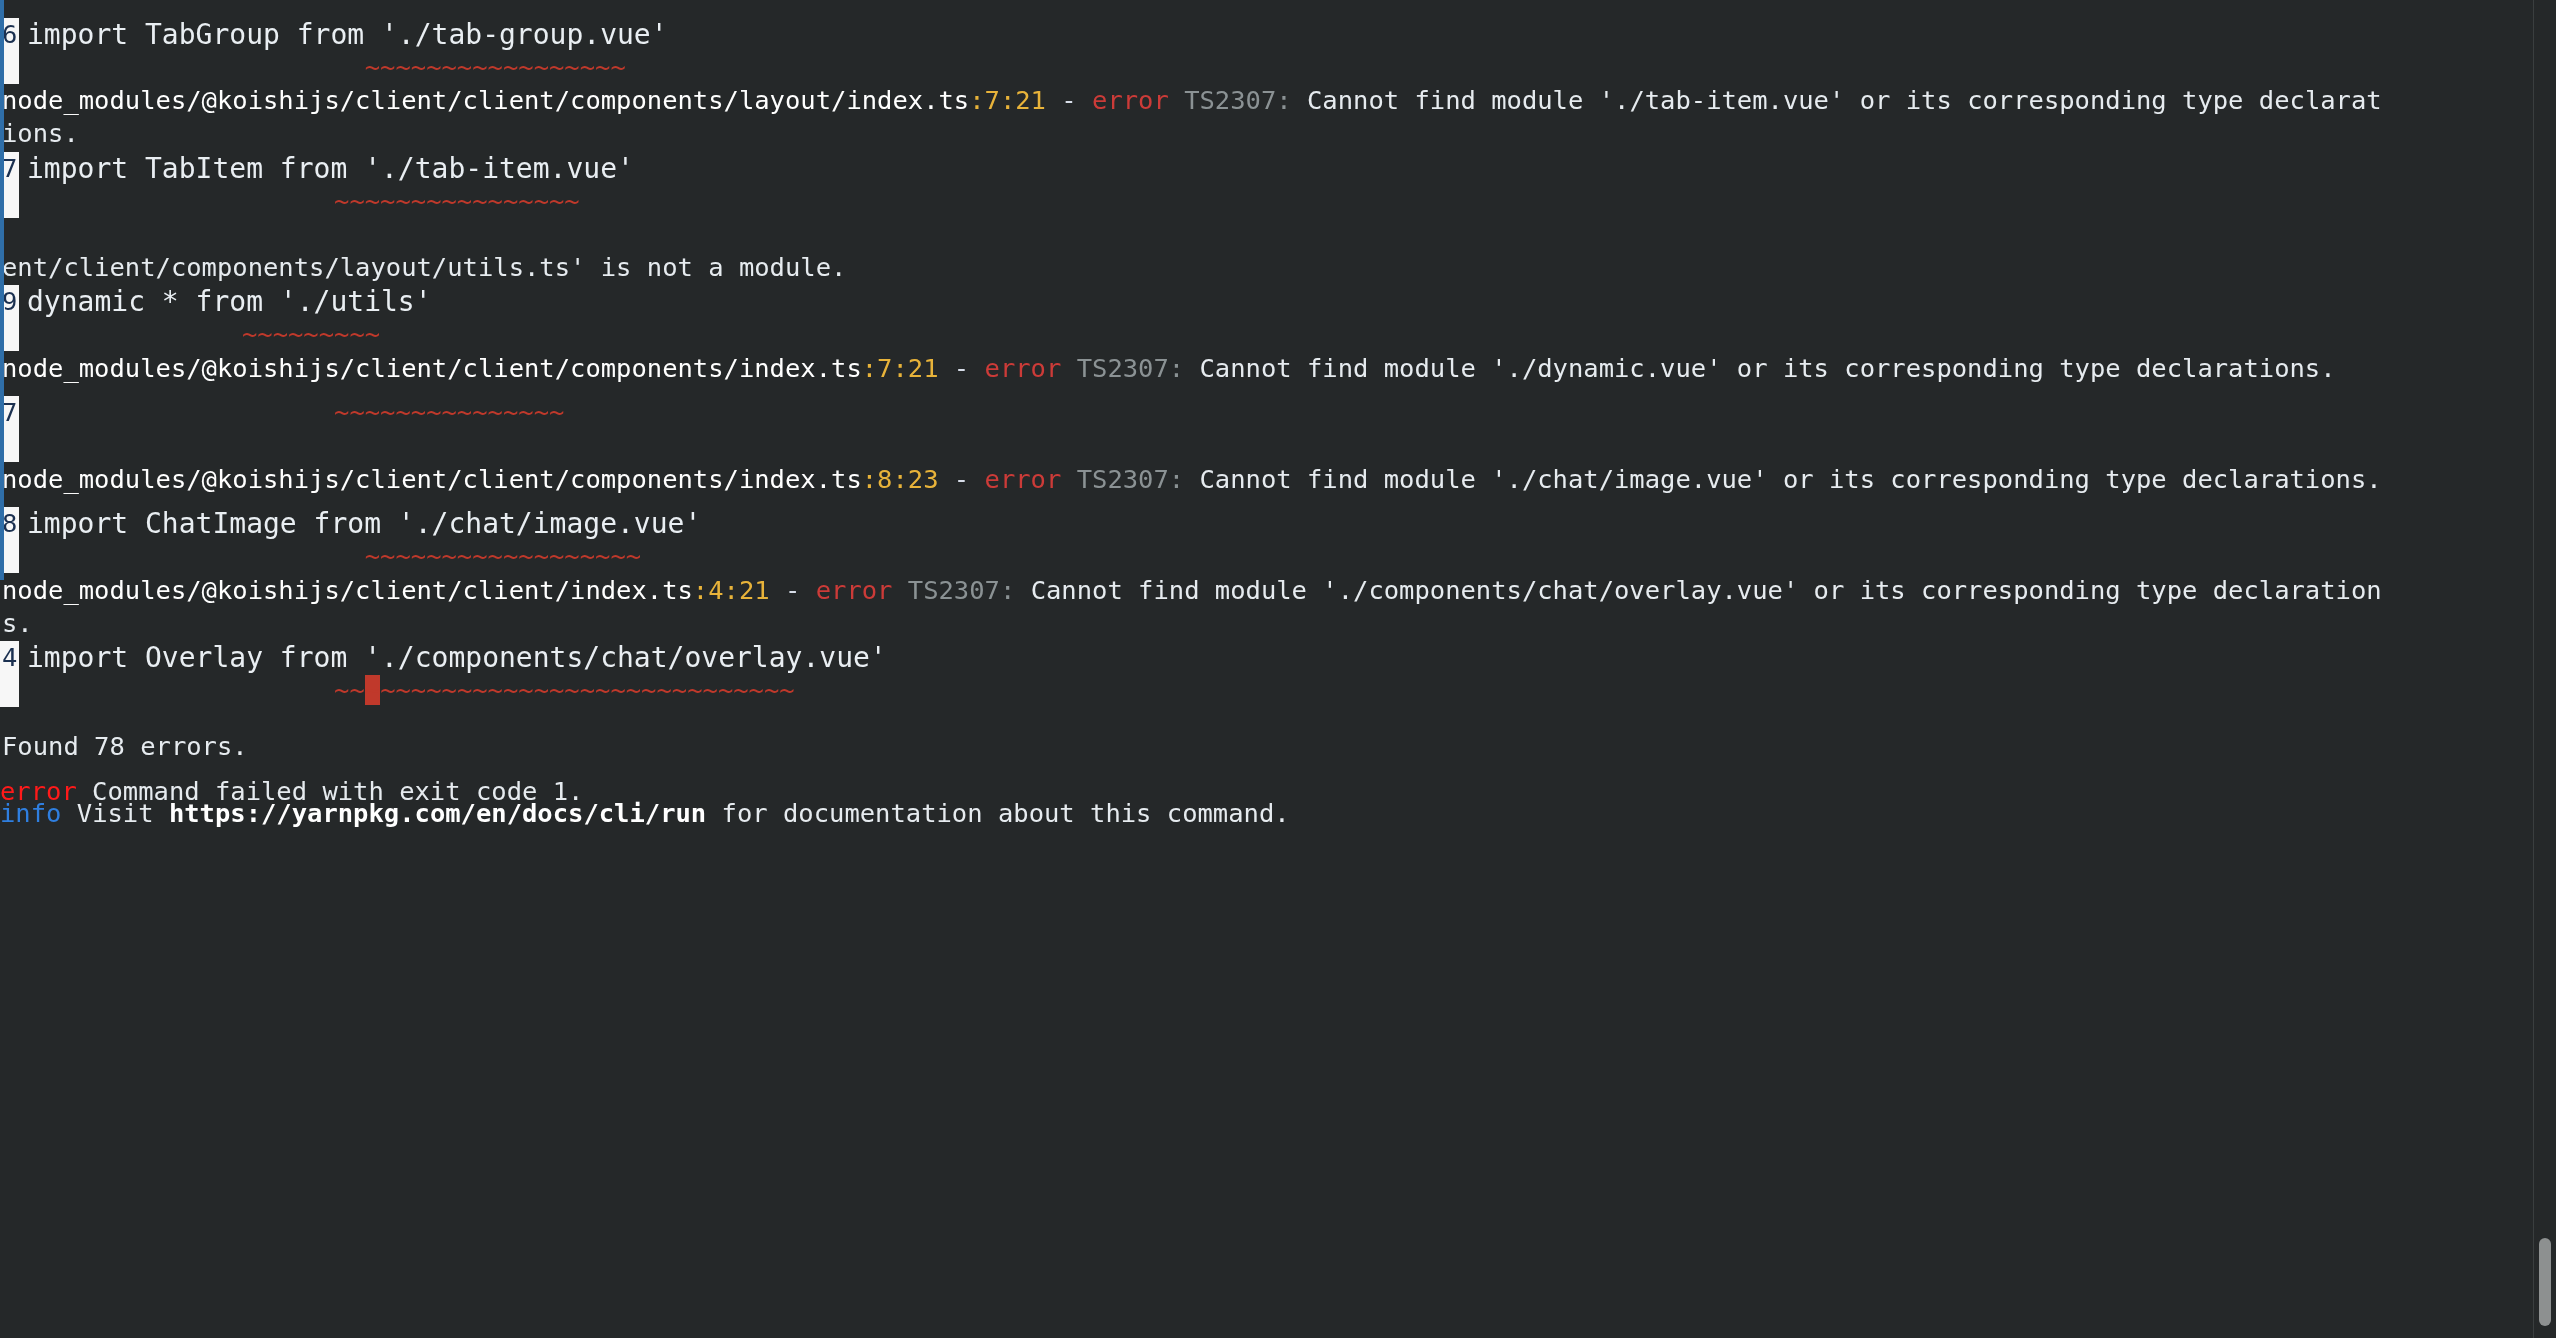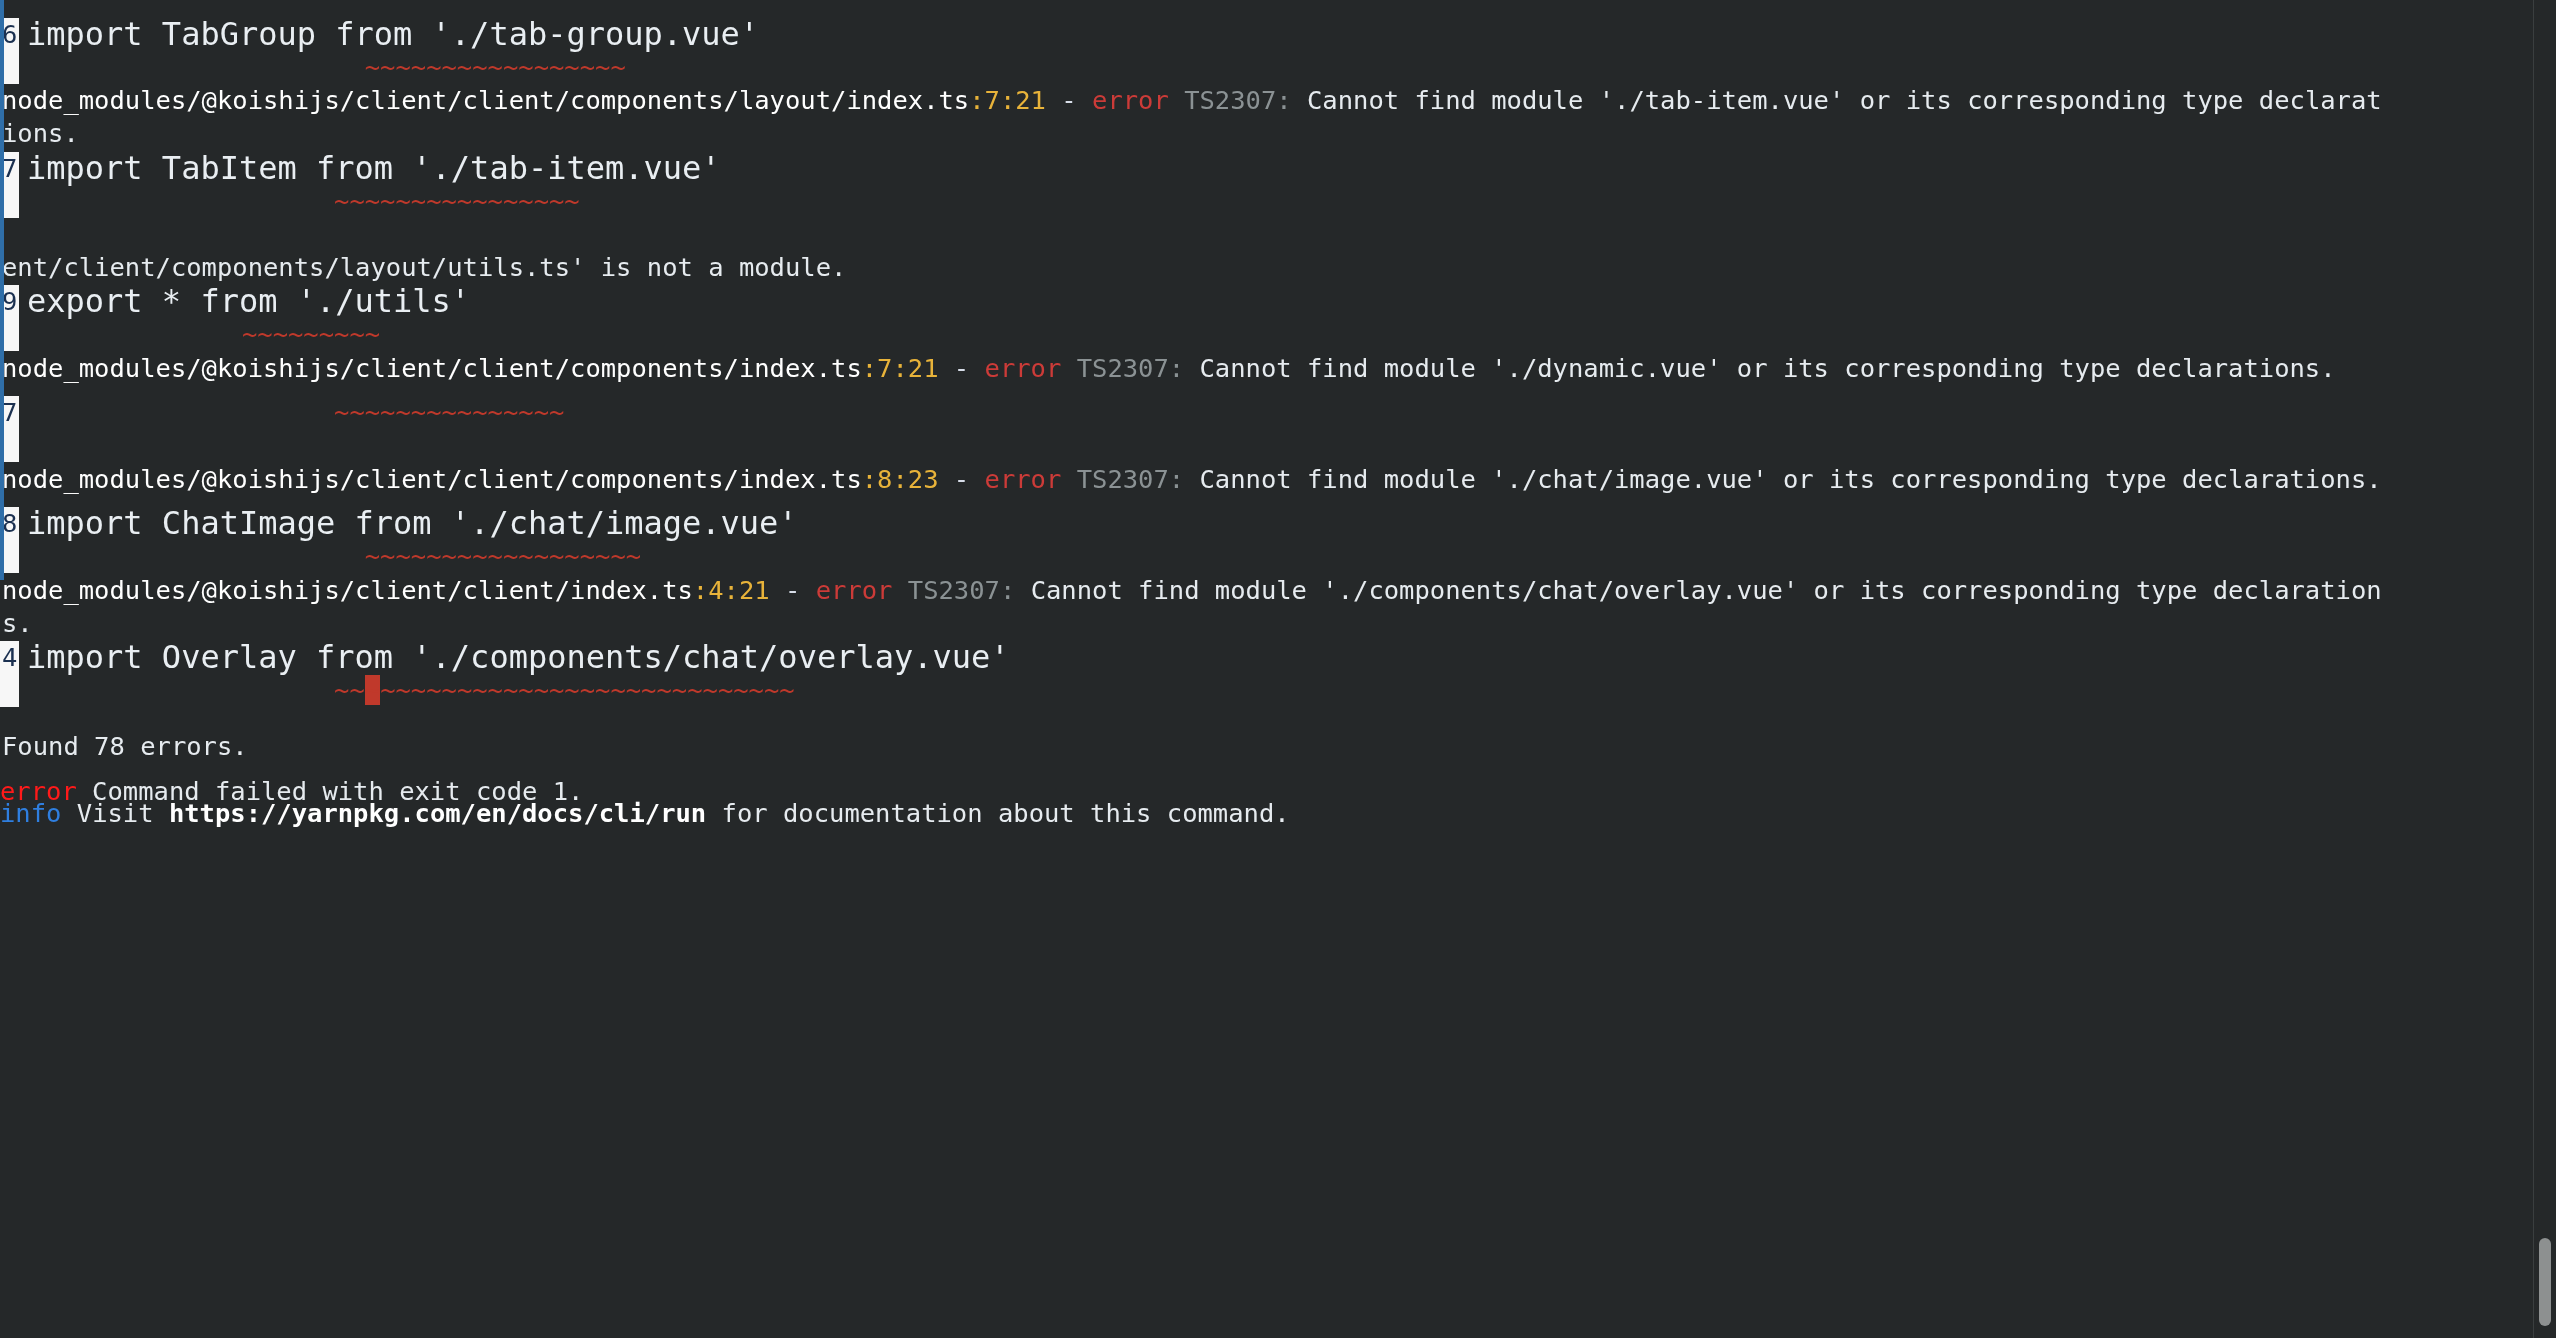--- a/index.html
+++ b/index.html
@@ -116,21 +116,21 @@
   .gutter .gblank {
     display: block;
     height: 33px;
   }
   .snip-body {
     display: block;
   }
   .code-line {
     color: #e9eef2;
     white-space: pre;
-    font-size: 32px;
+    font-size: 28px;
     line-height: 33px;
     height: 33px;
     padding-left: 8px;
     font-family: "DejaVu Sans Mono", "Liberation Mono", monospace;
   }
   .squiggle-line {
     color: #c0392b;
     white-space: pre;
     font-size: 25.5px;
     line-height: 33px;
@@ -189,21 +189,21 @@
     </div>
 
     <div class="block diag" style="top:251px;"><span class="msg">ent/client/components/layout/utils.ts' is not a module.</span></div>
 
     <div class="snippet" style="top:285px;">
       <div class="gutter">
         <span class="gnum">9</span>
         <span class="gblank"></span>
       </div>
       <div class="snip-body">
-        <div class="code-line">export * from './utils'</div>
+        <div class="code-line">dynamic * from './utils'</div>
         <div class="squiggle-line">              ~~~~~~~~~</div>
       </div>
     </div>
 
     <div class="block diag" style="top:352px;"><span class="path">node_modules/@koishijs/client/client/components/index.ts</span><span class="pos">:7:21</span><span class="dash"> - </span><span class="errword">error</span><span class="code"> TS2307:</span><span class="msg"> Cannot find module './dynamic.vue' or its corresponding type declarations.</span></div>
 
     <div class="snippet" style="top:396px;">
       <div class="gutter">
         <span class="gnum">7</span>
         <span class="gblank"></span>

